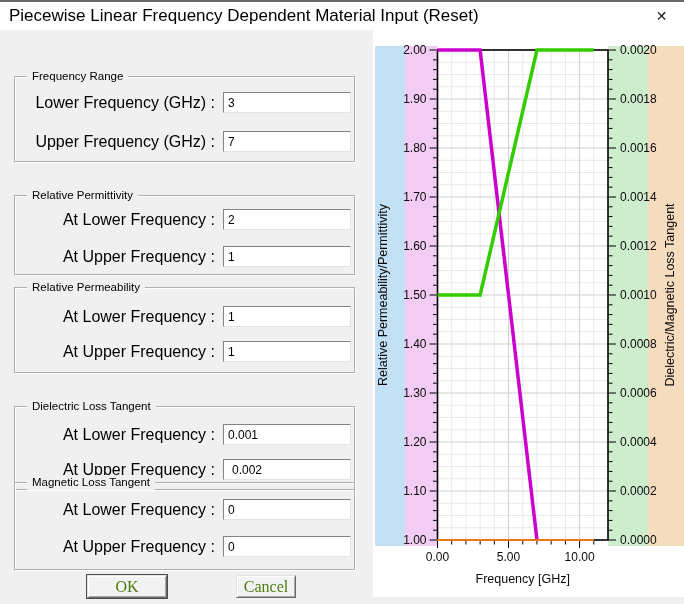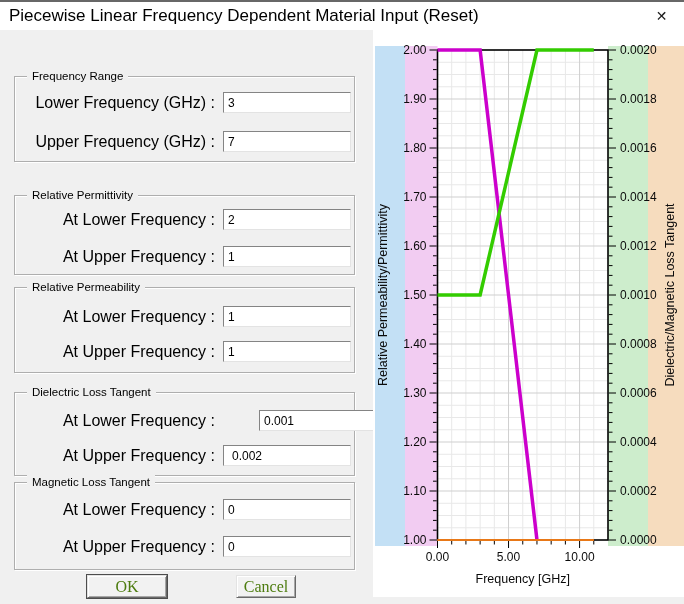--- a/index.html
+++ b/index.html
@@ -76,24 +76,24 @@
           <div class="fldlabel" style="top: 53px;">At Upper Frequency :</div>
           <input class="fldinput" value="1" style="top: 50px;">
         </div>
         <div class="group" style="top: 257px; height: 86px;">
           <span class="legend">Relative Permeability</span>
           <div class="fldlabel" style="top: 21px;">At Lower Frequency :</div>
           <input class="fldinput" value="1" style="top: 18px;">
           <div class="fldlabel" style="top: 56px;">At Upper Frequency :</div>
           <input class="fldinput" value="1" style="top: 53px;">
         </div>
-        <div class="group" style="top: 362px; height: 84px;">
+        <div class="group" style="top: 376px; height: 84px;">
           <span class="legend">Dielectric Loss Tangent</span>
           <div class="fldlabel" style="top: 20px;">At Lower Frequency :</div>
-          <input class="fldinput" value="0.001" style="top: 17px; margin-left: 36px;">
+          <input class="fldinput" value="0.001" style="top: 17px;">
           <div class="fldlabel" style="top: 55px;">At Upper Frequency :</div>
           <input class="fldinput" value="0.002" style="top: 52px; padding-left: 8px;">
         </div>
         <div class="group" style="top: 452px; height: 88px;">
           <span class="legend">Magnetic Loss Tangent</span>
           <div class="fldlabel" style="top: 19px;">At Lower Frequency :</div>
           <input class="fldinput" value="0" style="top: 16px;">
           <div class="fldlabel" style="top: 56px;">At Upper Frequency :</div>
           <input class="fldinput" value="0" style="top: 53px;">
         </div>

